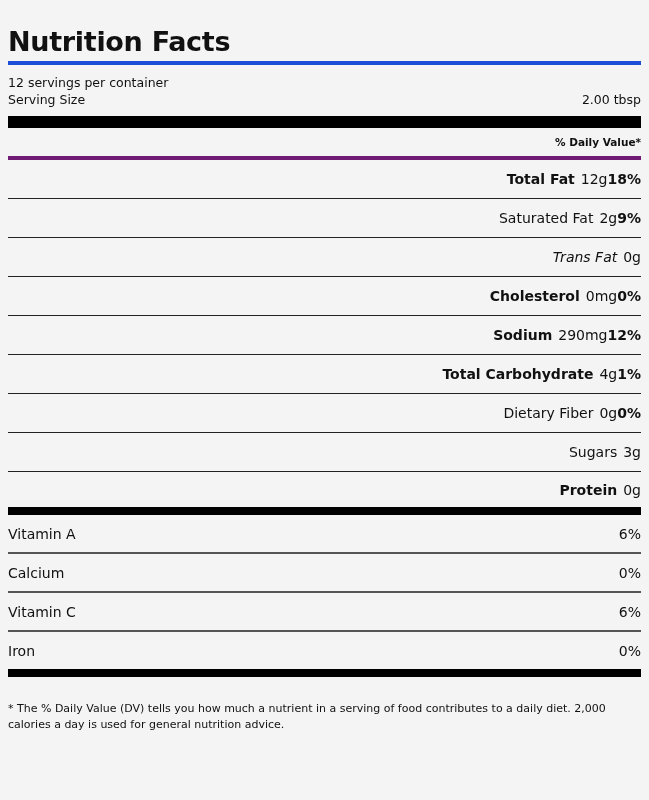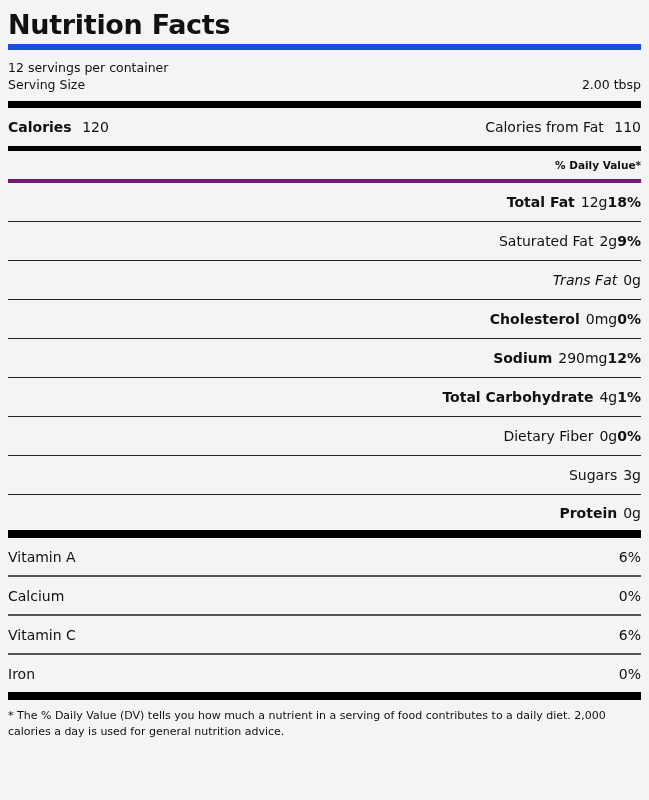--- a/index.html
+++ b/index.html
@@ -18,24 +18,24 @@
       position: relative;
       margin-left: 8px;
       width: 633px;
     }
     .title {
       font-family: "DejaVu Sans", sans-serif;
       font-weight: bold;
       font-size: 27px;
       letter-spacing: -0.3px;
       line-height: 30px;
-      padding-top: 10px;
+      padding-top: 27px;
       height: 34px;
       box-sizing: content-box;
-      border-bottom: 6px solid #1d4ed8;
+      border-bottom: 4px solid #1d4ed8;
       white-space: nowrap;
     }
     .servings {
       font-size: 12.5px;
       line-height: 16px;
       padding-top: 10px;
       height: 17px;
     }
     .serving-size {
       display: flex;
@@ -100,45 +100,35 @@
       height: 39px;
       box-sizing: border-box;
       font-size: 14px;
       border-bottom: 2px solid #555;
       text-align: right;
     }
     .vit-row.last { border-bottom: none; height: 37px; }
     .footnote {
       font-size: 11px;
       line-height: 16px;
-      padding-top: 8px;
+      padding-top: 24px;
       color: #111;
     }
   </style>
 </head>
 <body>
 
 <div class="label">
   <div class="title">Nutrition Facts</div>
   <div class="servings">12 servings per container</div>
   <div class="serving-size">
     <span>Serving Size</span>
     <span>2.00 tbsp</span>
   </div>
   <div class="bar-heavy"></div>
-  <div class="calories-row">
-    <span>
-      <span class="b">Calories</span>
-      <span style="margin-left:6px">120</span>
-    </span>
-    <span>
-      <span>Calories from Fat</span>
-      <span style="margin-left:6px">110</span>
-    </span>
-  </div>
   <div class="bar-medium"></div>
   <div class="dv-header">% Daily Value*</div>
 
   <div class="row">
     <span>
       <span class="name-bold">Total Fat</span><span class="amt">12g</span>
     </span>
     <span class="pct">18%</span>
   </div>
   <div class="row">

